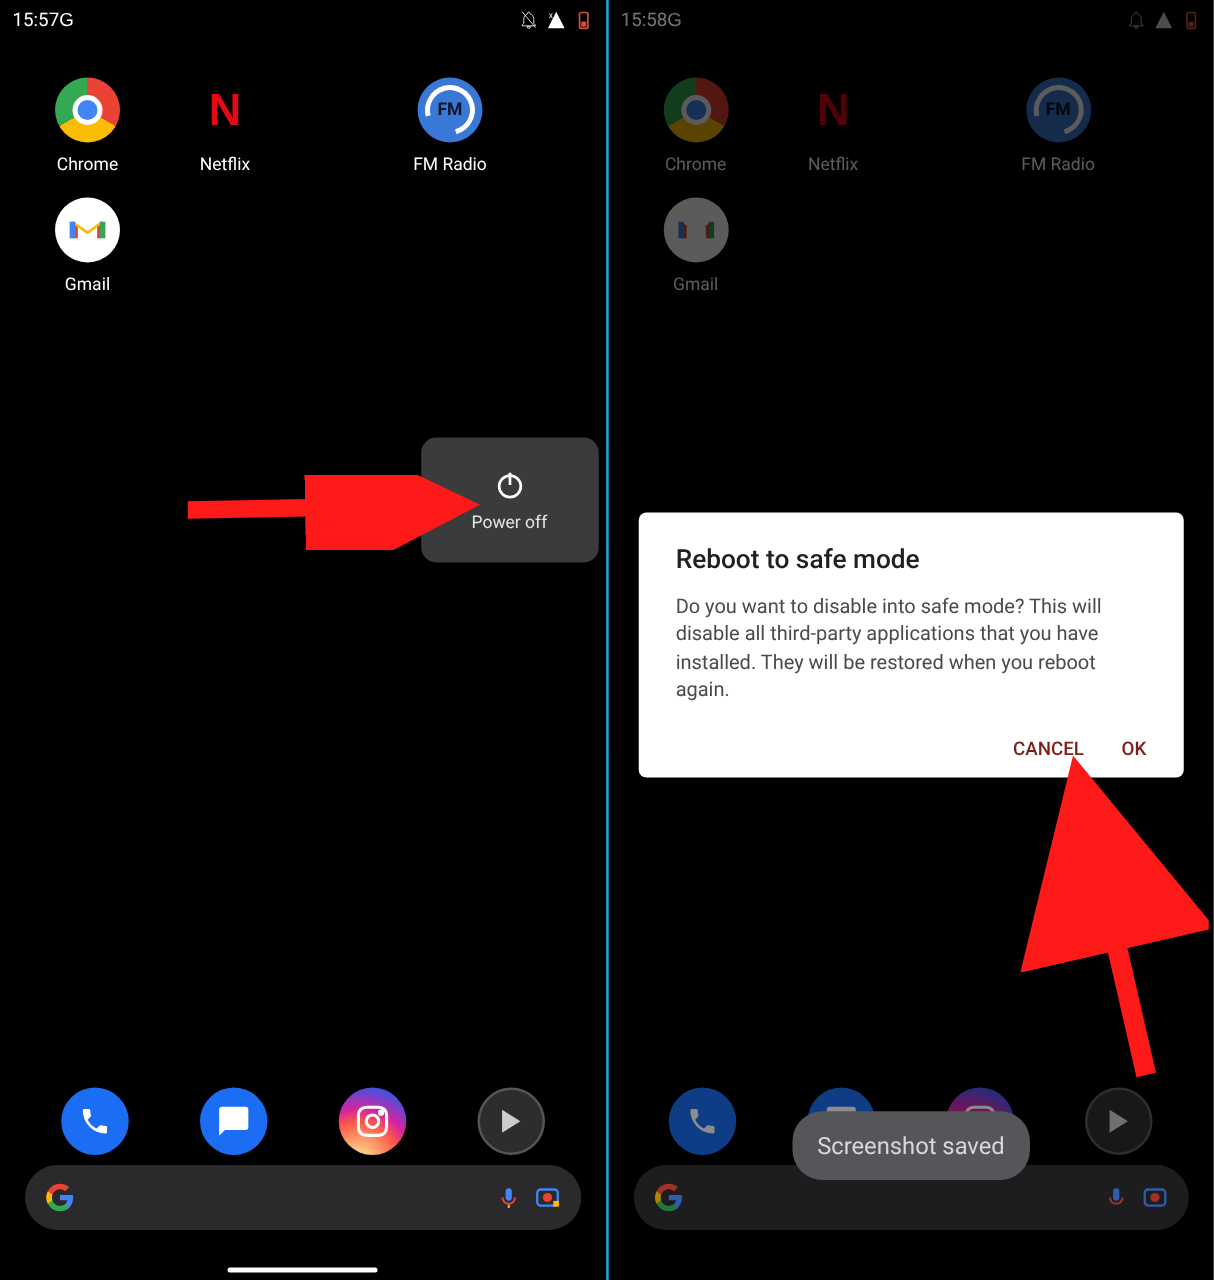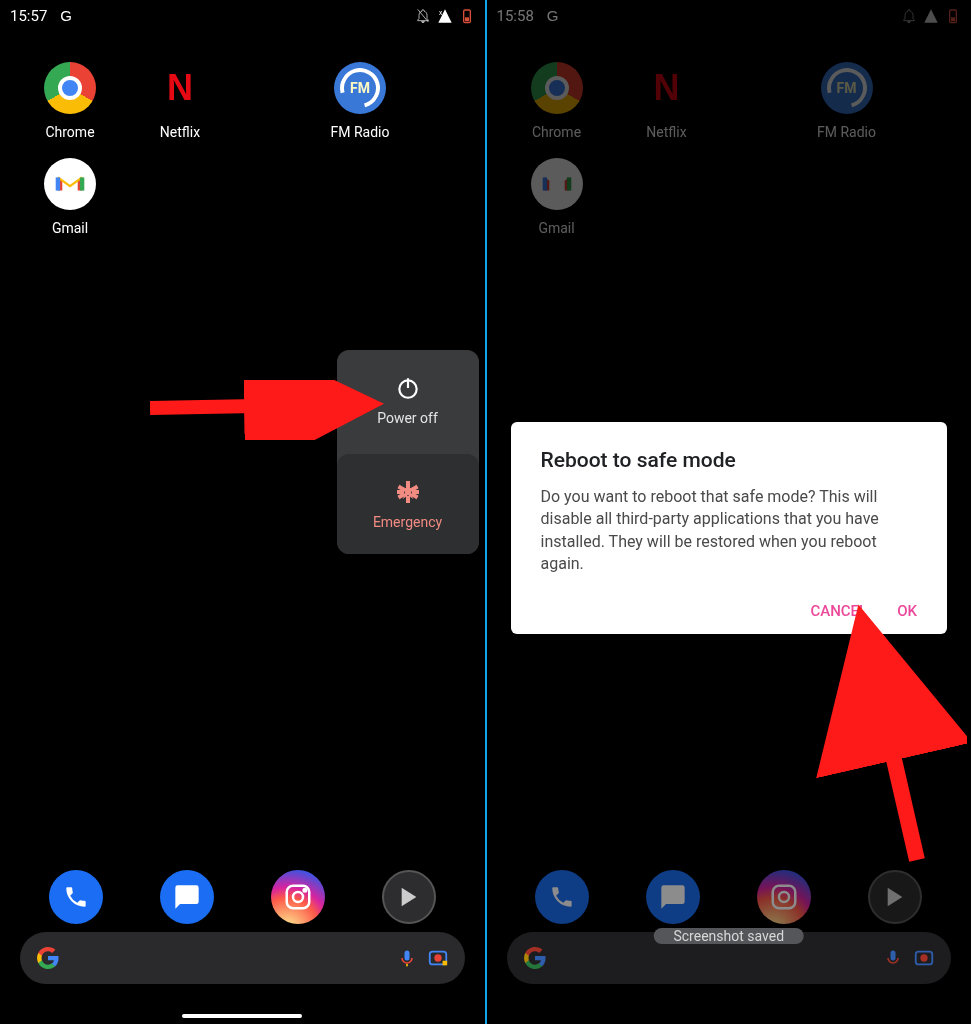--- a/index.html
+++ b/index.html
@@ -3,21 +3,21 @@
 <meta charset="utf-8">
 <style>
   * { box-sizing: border-box; margin: 0; padding: 0; }
   body { font-family: Roboto, -apple-system, Arial, sans-serif; background: #fff; }
   .container { display: flex; width: 971px; height: 1024px; }
   .phone { flex: 1; background: #000; position: relative; overflow: hidden; }
   .phone + .phone { border-left: 2px solid #0ea5e9; }
 
   
   .statusbar { display: flex; justify-content: space-between; align-items: center; height: 32px; padding: 0 10px; color: #fff; font-size: 15px; font-weight: 400; }
-  .statusbar .left { display: flex; align-items: flex-start; gap: 13px; }
+  .statusbar .left { display: flex; align-items: flex-end; gap: 0; }
   .statusbar .right { display: flex; align-items: center; gap: 6px; }
   .sb-ico { width: 16px; height: 16px; }
 
   
   .apps { padding: 30px 20px 0 20px; display: flex; flex-wrap: wrap; gap: 18px 10px; }
   .app { width: 100px; display: flex; flex-direction: column; align-items: center; gap: 10px; color: #fff; font-size: 14px; }
   .app .icon { width: 52px; height: 52px; border-radius: 50%; display: flex; align-items: center; justify-content: center; }
 
   
   .dock { position: absolute; bottom: 100px; left: 0; right: 0; display: flex; justify-content: space-around; padding: 0 20px; }
@@ -37,33 +37,33 @@
   .poweritem { display: flex; flex-direction: column; align-items: center; gap: 8px; padding: 24px 4px; color: #e4e4e4; font-size: 14px; }
   .poweritem.emergency { background: #2e2f31; color: #f28b82; margin-top: 4px; border-radius: 12px; }
   .picon { width: 28px; height: 28px; display: flex; align-items: center; justify-content: center; }
 
   
   .arrow { position: absolute; pointer-events: none; }
   .arrow svg { display: block; }
 
   
   .scrim { position: absolute; inset: 0; background: rgba(0,0,0,0.35); }
-  .dialog { position: absolute; left: 24px; right: 24px; top: 422px; background: #fff; border-radius: 6px; padding: 26px 30px 14px 30px; box-shadow: 0 10px 40px rgba(0,0,0,0.4); }
+  .dialog { position: absolute; left: 24px; right: 24px; top: 410px; background: #fff; border-radius: 6px; padding: 26px 30px 14px 30px; box-shadow: 0 10px 40px rgba(0,0,0,0.4); }
   .dialog h1 { font-size: 21px; font-weight: 500; color: #202124; margin-bottom: 14px; }
   .dialog p { font-size: 16px; color: #4a4a4a; line-height: 1.4; }
-  .dialog .actions { display: flex; justify-content: flex-end; gap: 30px; margin-top: 26px; font-weight: 500; font-size: 15px; color: #ec4899; }
-
-  .toast { position: absolute; bottom: 80px; left: 50%; transform: translateX(-50%); background: #55565a; color: #d8d8d8; font-size: 14px; padding: 0 20px; border-radius: 24px; }
+  .dialog .actions { display: flex; justify-content: flex-end; gap: 30px; margin-top: 26px; font-weight: 500; font-size: 15px; color: #7f1d1d; }
+
+  .toast { position: absolute; bottom: 80px; left: 50%; transform: translateX(-50%); background: #55565a; color: #d8d8d8; font-size: 19px; padding: 16px 20px; border-radius: 24px; }
 
   
   .c-chrome { background: conic-gradient(#ea4335 0 120deg,#fbbc05 120deg 240deg,#34a853 240deg 360deg); position: relative; }
   .c-chrome::after { content:""; position:absolute; inset:14px; background:#4285f4; border:4px solid #fff; border-radius:50%; }
   .c-netflix { background:#000; }
   .c-netflix span { color:#e50914; font-weight:900; font-size:36px; font-family: Arial; }
-  .c-fm { background:#3a78d8; color:#fef9c3; font-size:14px; font-weight:bold; position:relative;text-align:center; }
+  .c-fm { background:#3a78d8; color:#0f172a; font-size:14px; font-weight:bold; position:relative;text-align:center; }
   .c-fm::before { content:""; position:absolute; inset:6px; border:4px solid #fff; border-bottom-color:transparent; border-radius:50%; transform:rotate(30deg); }
   .c-gmail { background:#fff; }
   .c-phone { background:#1b6ef3; }
   .c-msg { background:#1b6ef3; }
   .c-ig { background: radial-gradient(circle at 30% 110%,#fdf497 0%,#fd5949 45%,#d6249f 60%,#285aeb 90%); }
   .c-play { background:#2d2d2f; border:2px solid #555; }
 </style>
 </head>
 <body>
 
@@ -124,39 +124,20 @@
     <div class="powerpanel">
       <div class="poweritem">
         <div class="picon">
           <svg width="26" height="26" viewBox="0 0 24 24" fill="none" stroke="#fff" stroke-width="2">
               <circle cx="12" cy="13" r="8"></circle>
               <line x1="12" y1="3" x2="12" y2="12"></line>
             </svg>
         </div>
         <span>Power off</span>
       </div>
-      <div class="poweritem emergency">
-        <div class="picon">
-          <svg width="24" height="24" viewBox="0 0 24 24" fill="#f28b82">
-              <path d="M12 2l2 6h6l-5 4 2 7-5-4-5 4 2-7-5-4h6z" transform="rotate(0 12 12)"></path>
-              <circle cx="12" cy="12" r="3"></circle>
-              <g transform="translate(12 12)">
-                <rect x="-2" y="-11" width="4" height="7"></rect>
-                <rect x="-2" y="4" width="4" height="7"></rect>
-                <rect x="-11" y="-2" width="7" height="4"></rect>
-                <rect x="4" y="-2" width="7" height="4"></rect>
-                <rect x="-2" y="-11" width="4" height="7" transform="rotate(60)"></rect>
-                <rect x="-2" y="4" width="4" height="7" transform="rotate(60)"></rect>
-                <rect x="-2" y="-11" width="4" height="7" transform="rotate(-60)"></rect>
-                <rect x="-2" y="4" width="4" height="7" transform="rotate(-60)"></rect>
-              </g>
-            </svg>
-        </div>
-        <span>Emergency</span>
-      </div>
     </div>
 
     <div class="dock">
       <div class="icon c-phone">
         <svg width="26" height="26" viewBox="0 0 24 24" fill="#fff">
             <path d="M6.6 10.8a15 15 0 0 0 6.6 6.6l2.2-2.2a1 1 0 0 1 1-.24 11 11 0 0 0 3.5.56 1 1 0 0 1 1 1V20a1 1 0 0 1-1 1A17 17 0 0 1 3 4a1 1 0 0 1 1-1h3.5a1 1 0 0 1 1 1 11 11 0 0 0 .56 3.5 1 1 0 0 1-.24 1z"></path>
           </svg>
       </div>
       <div class="icon c-msg">
         <svg width="28" height="28" viewBox="0 0 24 24" fill="#fff">
@@ -301,21 +282,21 @@
       <svg class="lens" viewBox="0 0 24 24">
           <rect x="3" y="5" width="18" height="14" rx="3" fill="none" stroke="#4285f4" stroke-width="2"></rect>
           <circle cx="12" cy="12" r="4" fill="#ea4335"></circle>
         </svg>
     </div>
 
     <div class="toast"><span>Screenshot saved</span></div>
 
     <div class="dialog">
       <h1>Reboot to safe mode</h1>
-      <p>Do you want to reboot that safe mode? This will disable all third-party applications that you have installed. They will be restored when you reboot again.</p>
+      <p>Do you want to disable into safe mode? This will disable all third-party applications that you have installed. They will be restored when you reboot again.</p>
       <div class="actions">
         <span>CANCEL</span>
         <span>OK</span>
       </div>
     </div>
 
     <div class="arrow" style="left:300px;top:600px">
       <svg width="180" height="280">
           <defs>
             <marker id="ah2" markerWidth="12" markerHeight="12" refX="9" refY="5" orient="auto">

